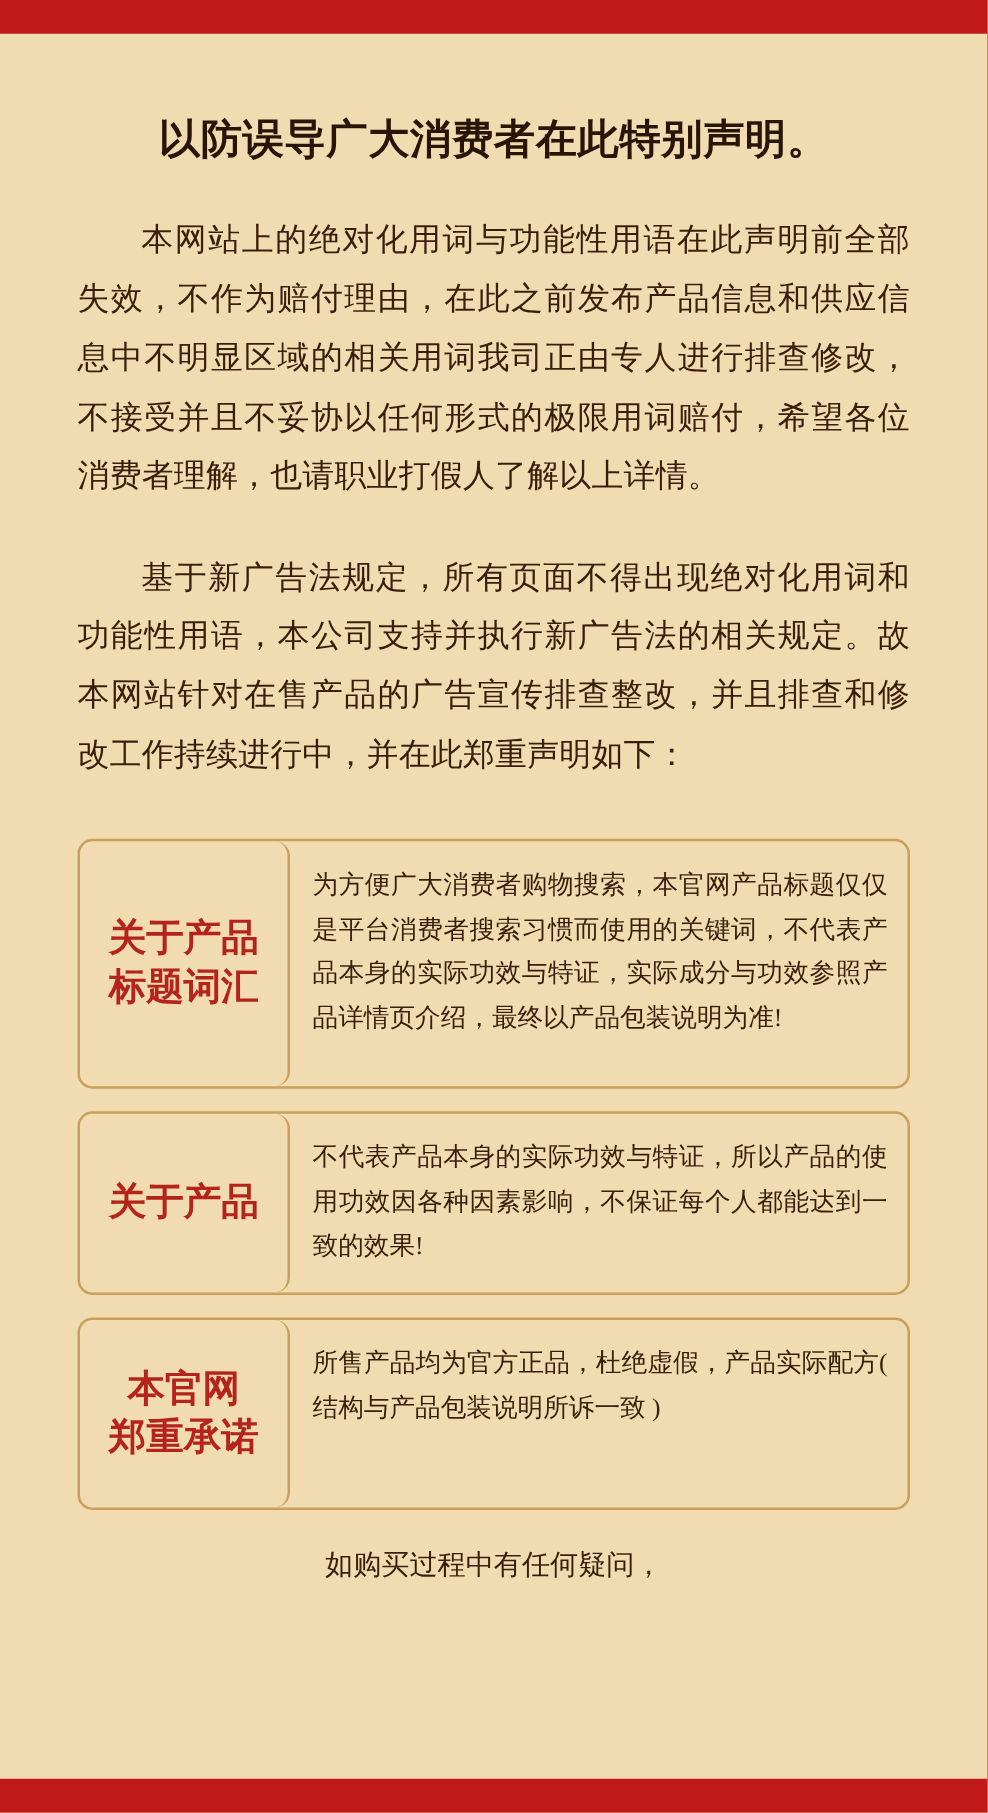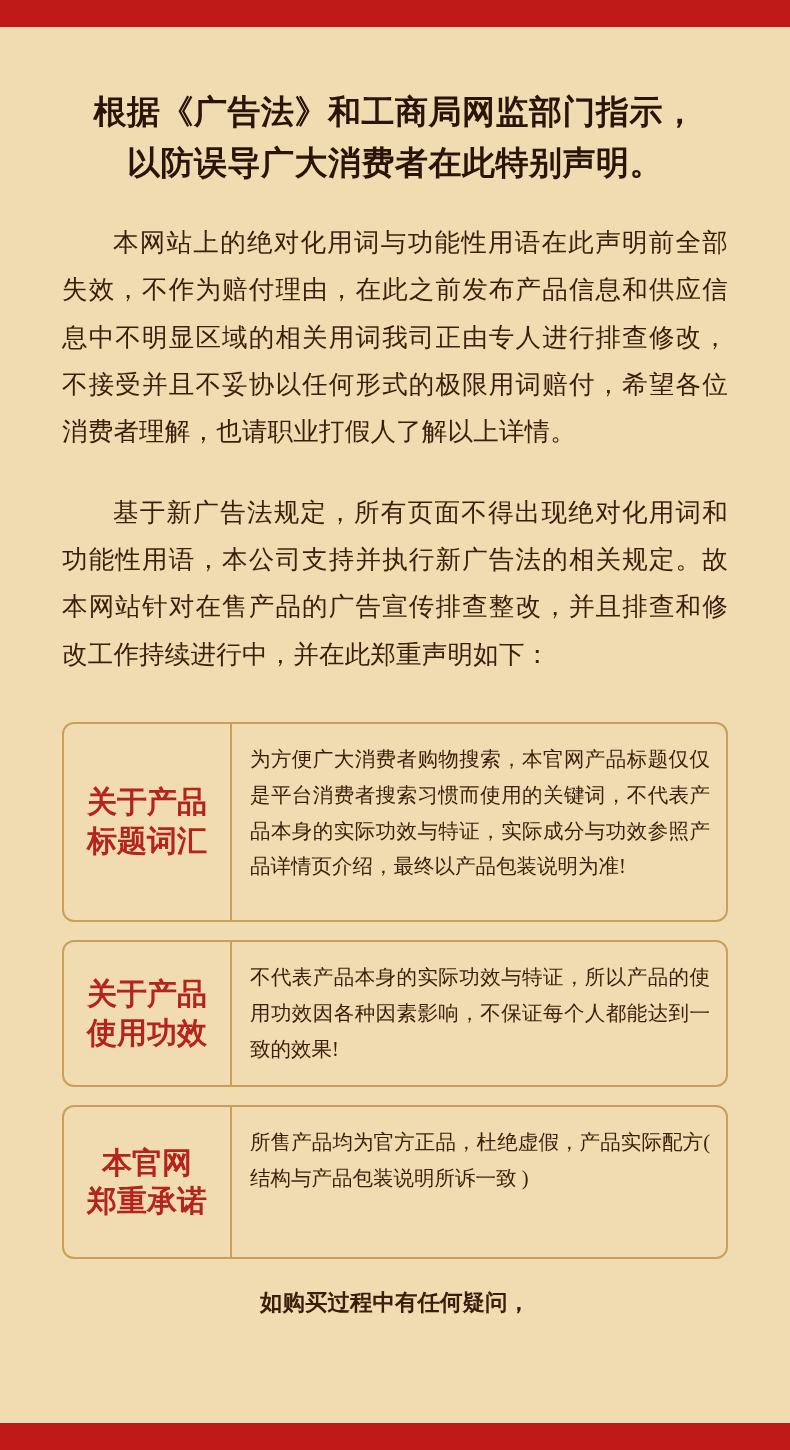--- a/index.html
+++ b/index.html
@@ -76,20 +76,21 @@
     align-items: center;
     justify-content: center;
     color: #b5241c;
     font-weight: bold;
     font-size: 30px;
     line-height: 1.28;
     border-right: 2px solid #c9a05a;
     padding: 14px 4px;
     box-sizing: border-box;
     text-align: center;
+    border-radius: 12px;
   }
   .card .desc {
     flex: 1 1 auto;
     color: #3a1d0a;
     font-size: 20.5px;
     line-height: 1.75;
     padding: 18px 16px 18px 18px;
     text-align: justify;
     box-sizing: border-box;
   }
@@ -98,51 +99,49 @@
   .card.c3 { min-height: 150px; }
 
   
   .footer {
     margin-top: 26px;
     text-align: center;
     color: #3a1d0a;
     font-size: 22.5px;
     line-height: 1.6;
   }
-  .footer span { display: block; font-weight: bold; }
+  .footer span { display: block; }
 </style>
 </head>
 <body>
 
 <div class="page">
   <div class="panel">
 
     <div class="headline">
-      <span class="l1">根据《广告法》和工商局网监部门指示，</span>
       <span class="l2">以防误导广大消费者在此特别声明。</span>
     </div>
 
     <p class="body-para second">本网站上的绝对化用词与功能性用语在此声明前全部失效，不作为赔付理由，在此之前发布产品信息和供应信息中不明显区域的相关用词我司正由专人进行排查修改，不接受并且不妥协以任何形式的极限用词赔付，希望各位消费者理解，也请职业打假人了解以上详情。</p>
 
     <p class="body-para first">基于新广告法规定，所有页面不得出现绝对化用词和功能性用语，本公司支持并执行新广告法的相关规定。故本网站针对在售产品的广告宣传排查整改，并且排查和修改工作持续进行中，并在此郑重声明如下：</p>
 
     <div class="cards">
 
       <div class="card c1">
         <div class="title">
           <span>关于产品</span>
           <span>标题词汇</span>
         </div>
         <div class="desc">为方便广大消费者购物搜索，本官网产品标题仅仅是平台消费者搜索习惯而使用的关键词，不代表产品本身的实际功效与特证，实际成分与功效参照产品详情页介绍，最终以产品包装说明为准!</div>
       </div>
 
       <div class="card c2">
         <div class="title">
           <span>关于产品</span>
-          <span>使用功效</span>
         </div>
         <div class="desc">不代表产品本身的实际功效与特证，所以产品的使用功效因各种因素影响，不保证每个人都能达到一致的效果!</div>
       </div>
 
       <div class="card c3">
         <div class="title">
           <span>本官网</span>
           <span>郑重承诺</span>
         </div>
         <div class="desc">所售产品均为官方正品，杜绝虚假，产品实际配方( 结构与产品包装说明所诉一致 )</div>

